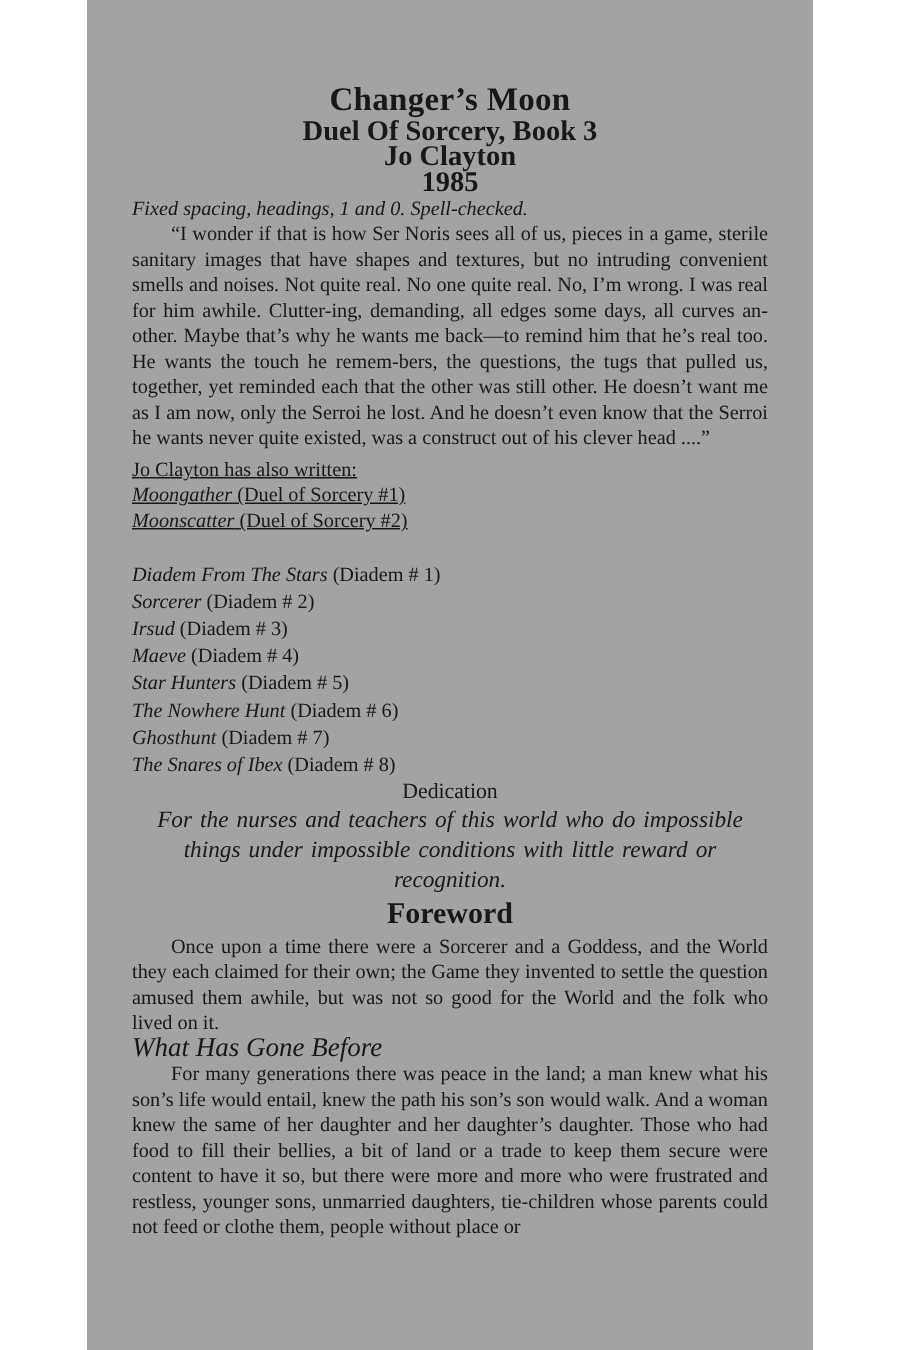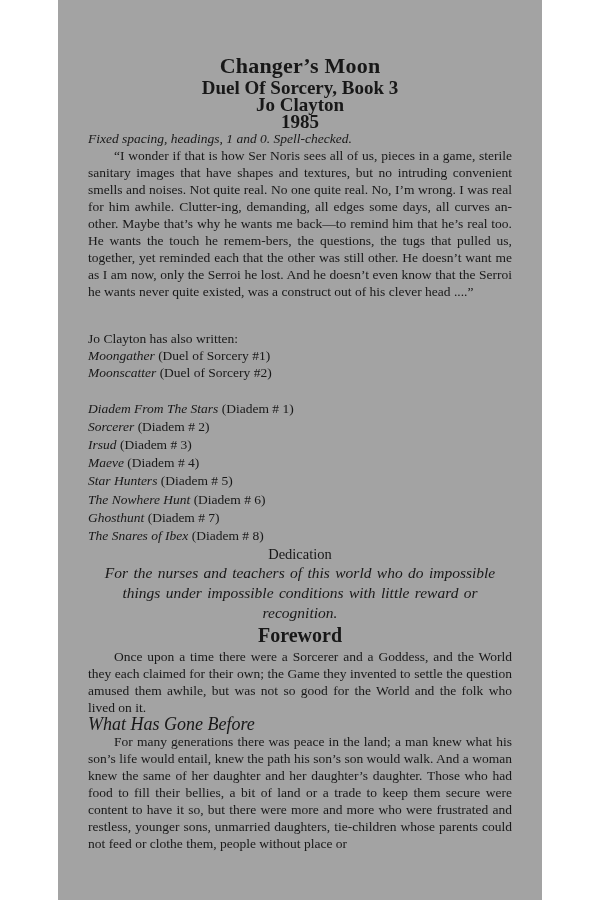--- a/index.html
+++ b/index.html
@@ -35,21 +35,21 @@
 
   .body-text {
     font-size: 13.5px;
     line-height: 17px;
     text-align: justify;
     text-indent: 26px;
   }
   .quote-para { margin-top: 11px; }
 
   .book-list { font-size: 13.5px; line-height: 17.2px; }
-  .also-list { margin-top: 30px; }
+  .also-list { margin-top: 4px; text-decoration: underline; }
   .diadem-list { margin-top: 18px; line-height: 18.2px; }
   .it { font-style: italic; }
   .standalone-title {
     margin-top: 17px;
     font-style: italic;
     font-size: 13.5px;
     line-height: 18px;
   }
 
   .dedication-heading {

